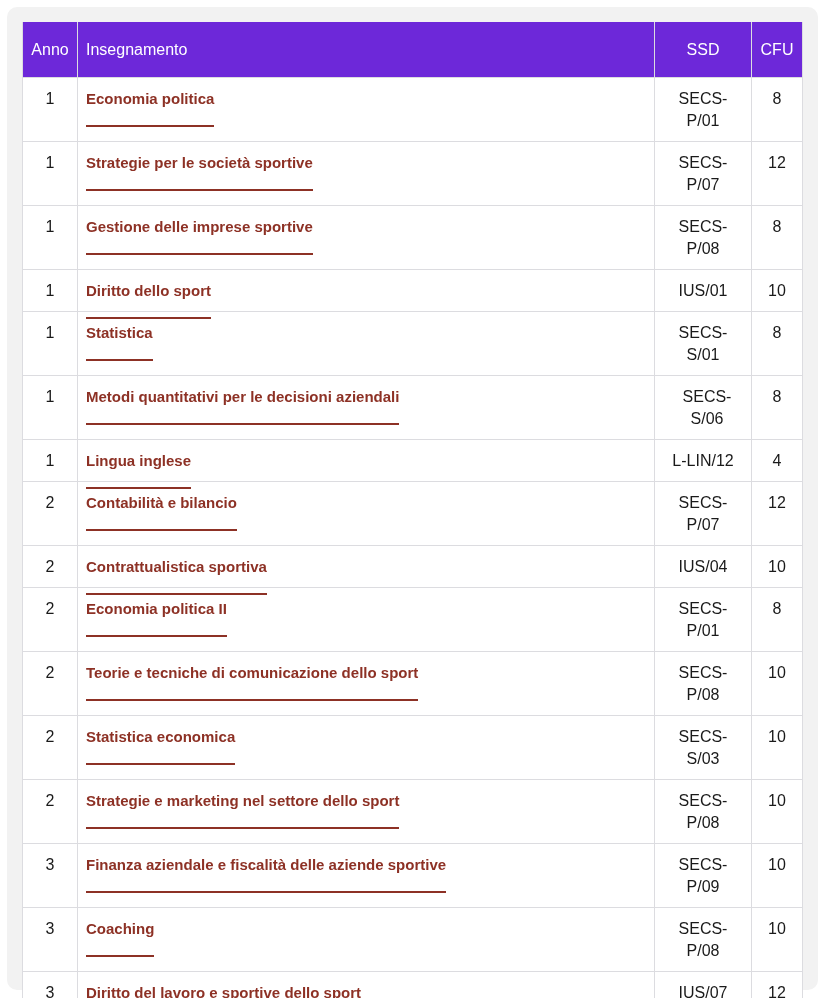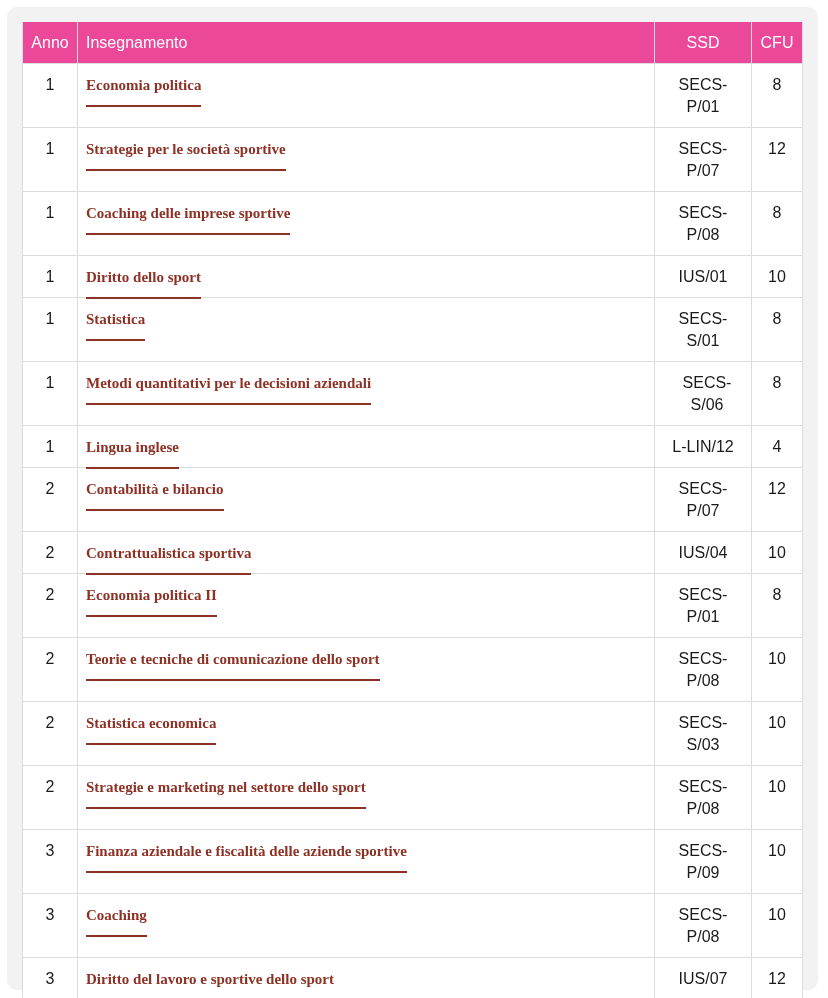--- a/index.html
+++ b/index.html
@@ -8,36 +8,36 @@
     position: absolute; left: 7px; top: 7px; width: 811px; height: 983px;
     background: #f2f2f2; border-radius: 10px;
   }
   table {
     position: absolute; left: 15px; top: 15px; width: 780px;
     border-collapse: collapse; table-layout: fixed;
     font-family: "Liberation Sans", sans-serif; font-size: 16px; color: #1a1a1a;
     background: #ffffff;
   }
   th {
-    background: #ec4899; color: #ffffff; font-weight: normal; height: 41px;
-    padding: 0 8px; border: 1px solid #dcdce0; border-top: none; text-align: center;
+    background: #6d28d9; color: #ffffff; font-weight: normal; height: 41px;
+    padding: 7px 8px; border: 1px solid #dcdce0; border-top: none; text-align: center;
   }
   th.ins { text-align: left; margin-top: 48px; }
   td {
     border: 1px solid #dcdce0; padding: 10px 8px 9px 8px; vertical-align: top;
     line-height: 22px; text-align: center;
   }
   td.ins { text-align: left; }
   col.c-anno { width: 55px; }
   col.c-ins { width: 577px; }
   col.c-ssd { width: 97px; }
   col.c-cfu { width: 51px; }
   a.course {
-    color: #8d3125; font-family: Liberation Serif, serif; font-weight: bold; font-size: 15px;
-    text-decoration: none; border-bottom: 2px solid #8d3125; padding-bottom: 12px;
+    color: #8d3125; font-family: Liberation Sans, sans-serif; font-weight: bold; font-size: 15px;
+    text-decoration: none; border-bottom: 2px solid #8d3125; padding-bottom: 18px;
   }
   td.ssd-wrap { padding-left: 18px; padding-right: 10px; }
 </style>
 </head>
 <body>
 
 <div class="wrap">
   <table>
     <colgroup>
       <col class="c-anno">
@@ -61,21 +61,21 @@
           <td>8</td>
         </tr>
         <tr>
           <td>1</td>
           <td class="ins"><a class="course" href="#">Strategie per le società sportive</a></td>
           <td>SECS-P/07</td>
           <td>12</td>
         </tr>
         <tr>
           <td>1</td>
-          <td class="ins"><a class="course" href="#">Coaching delle imprese sportive</a></td>
+          <td class="ins"><a class="course" href="#">Gestione delle imprese sportive</a></td>
           <td>SECS-P/08</td>
           <td>8</td>
         </tr>
         <tr>
           <td>1</td>
           <td class="ins"><a class="course" href="#">Diritto dello sport</a></td>
           <td>IUS/01</td>
           <td>10</td>
         </tr>
         <tr>

